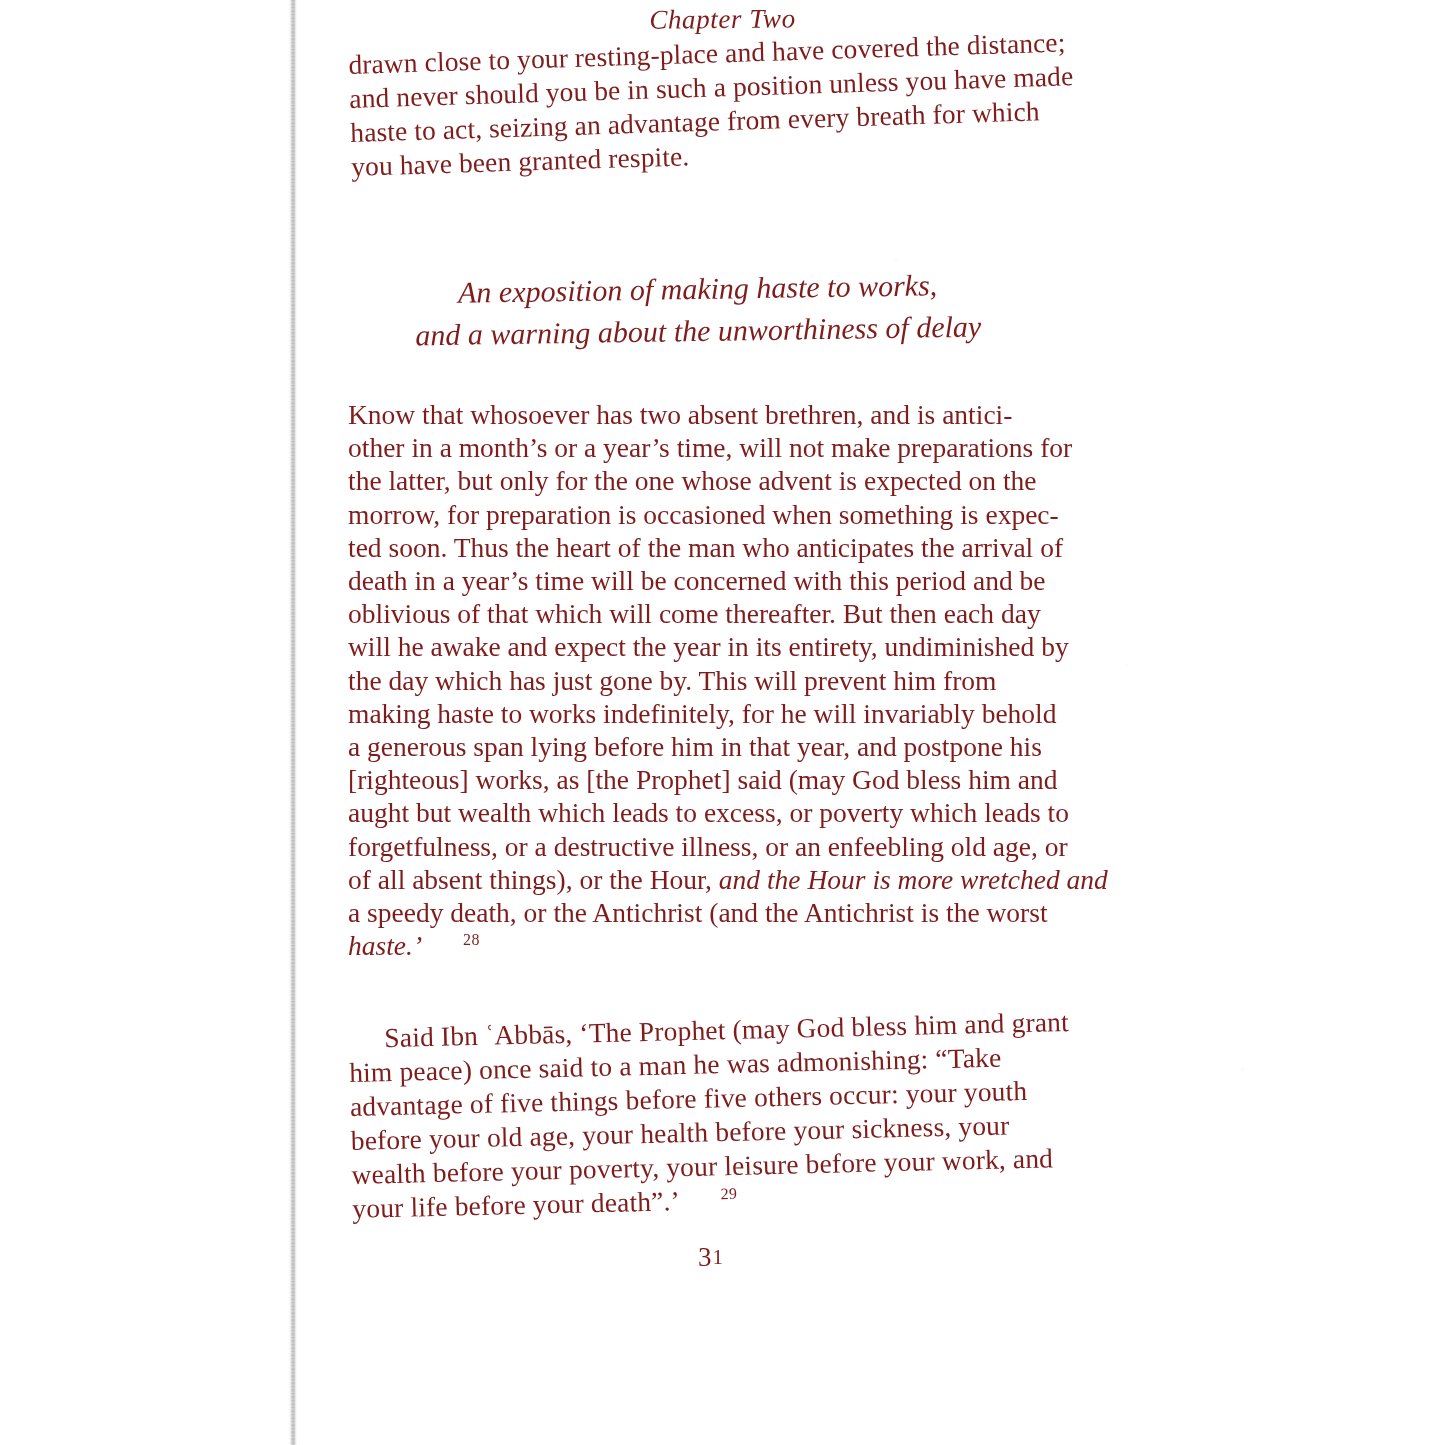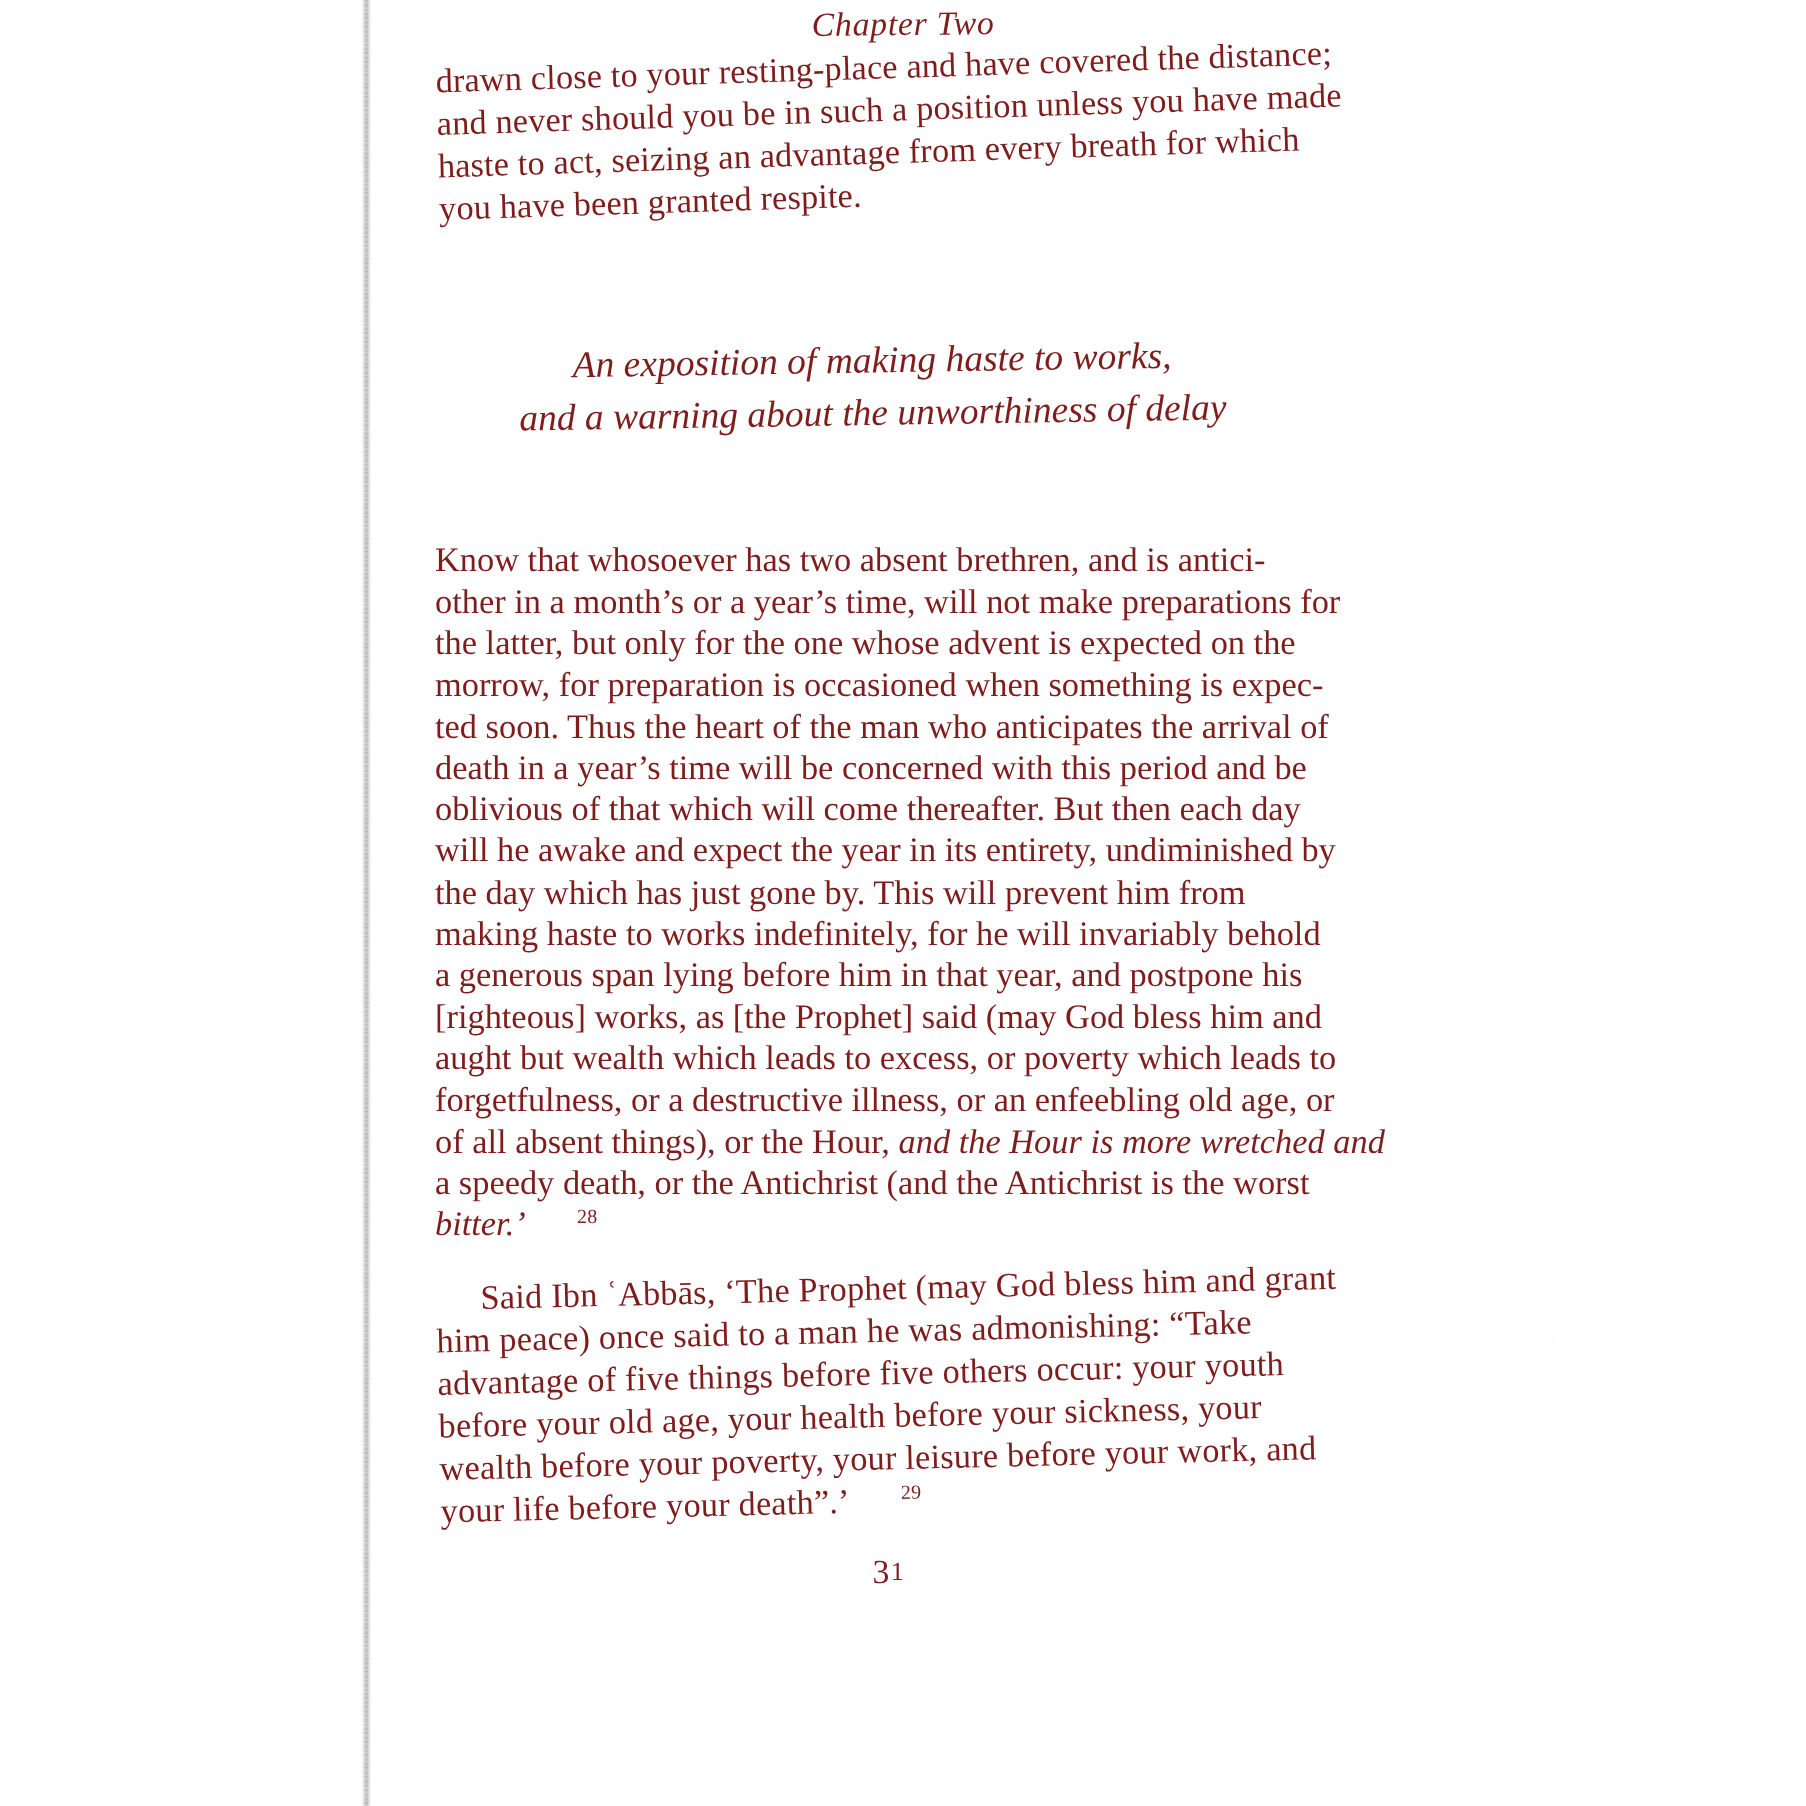--- a/index.html
+++ b/index.html
@@ -97,21 +97,21 @@
     width: 700px;
     text-align: center;
     font-style: italic;
     font-size: 30px;
     line-height: 42px;
     transform: rotate(-0.9deg);
   }
   #section-heading .hl { display: block; white-space: nowrap; }
 
   
-  #body-a { top: 398px; margin-top: 33px; }
+  #body-a { top: 398px; }
   #body-a .ln { line-height: 33.2px; }
 
   #body-b { top: 1022px; }
   #body-b .ln { line-height: 34px; letter-spacing: .15px; }
   
   #body-b { transform: rotate(-1.35deg); transform-origin: left top; }
 
   .indent { padding-left: 36px; }
 
   .ital { font-style: italic; }
@@ -193,21 +193,21 @@
     <span class="ln">oblivious of that which will come thereafter. But then each day</span>
     <span class="ln">will he awake and expect the year in its entirety, undiminished by</span>
     <span class="ln">the day which has just gone by. This will prevent him from</span>
     <span class="ln">making haste to works indefinitely, for he will invariably behold</span>
     <span class="ln">a generous span lying before him in that year, and postpone his</span>
     <span class="ln">[righteous] works, as [the Prophet] said (may God bless him and</span>
     <span class="ln">aught but wealth which leads to excess, or poverty which leads to</span>
     <span class="ln">forgetfulness, or a destructive illness, or an enfeebling old age, or</span>
     <span class="ln"><span>of all absent things), or the Hour, </span><span class="ital">and the Hour is more wretched and</span></span>
     <span class="ln">a speedy death, or the Antichrist (and the Antichrist is the worst</span>
-    <span class="ln" style="word-spacing: normal;"><span class="ital">bitter.’</span><sup class="fn">28</sup></span>
+    <span class="ln" style="word-spacing: normal;"><span class="ital">haste.’</span><sup class="fn">28</sup></span>
   </div>
 
   <div id="body-b" class="col">
     <span class="ln indent">Said Ibn ʿAbbās, ‘The Prophet (may God bless him and grant</span>
     <span class="ln">him peace) once said to a man he was admonishing: “Take</span>
     <span class="ln">advantage of five things before five others occur: your youth</span>
     <span class="ln">before your old age, your health before your sickness, your</span>
     <span class="ln">wealth before your poverty, your leisure before your work, and</span>
     <span class="ln" style="word-spacing: normal;"><span>your life before your death”.’</span><sup class="fn">29</sup></span>
   </div>

